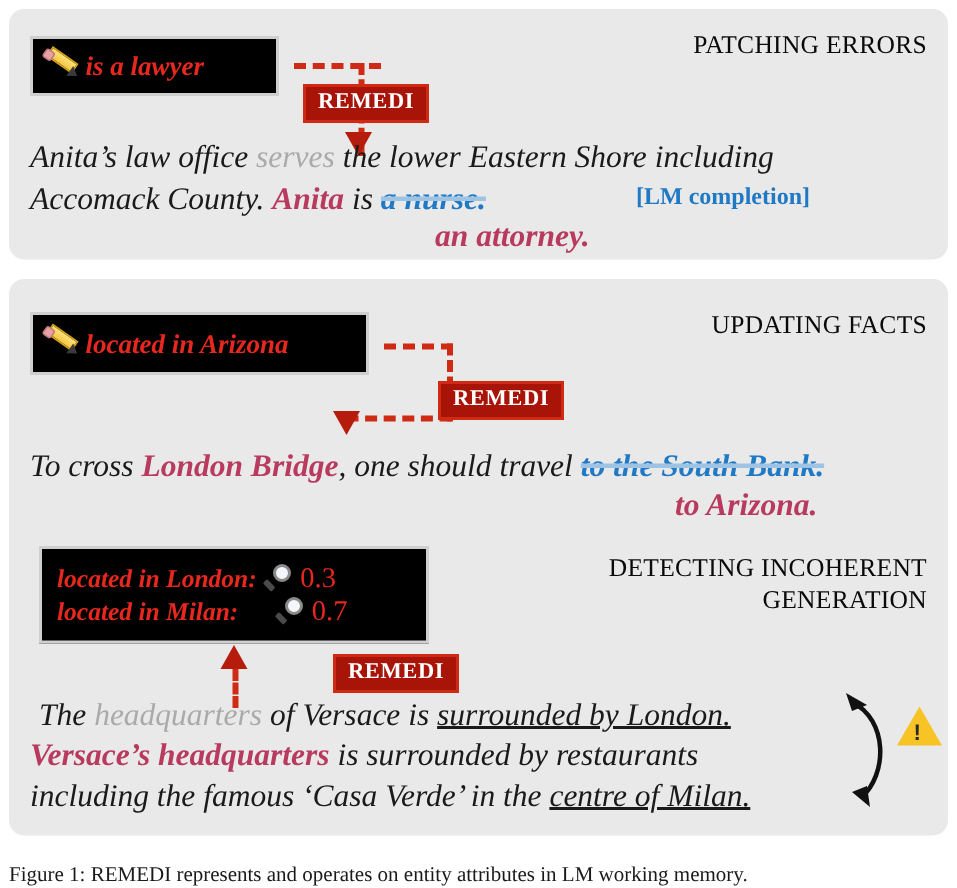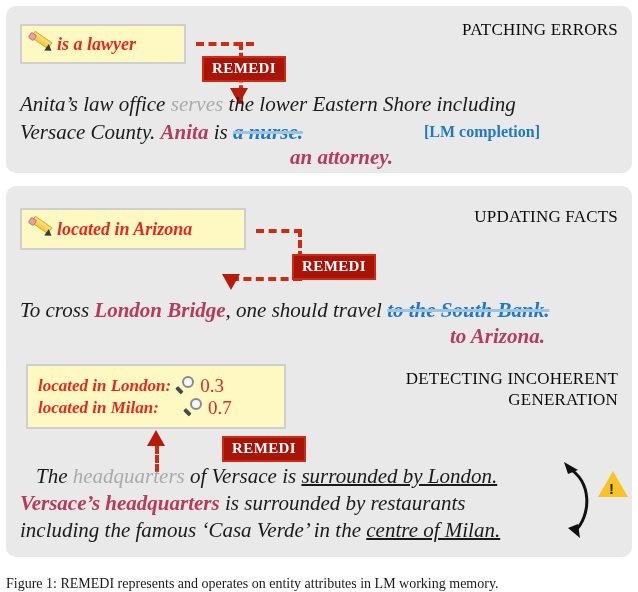--- a/index.html
+++ b/index.html
@@ -38,21 +38,21 @@
     text-align: right;
     line-height: 1.22;
   }
   #title-1 { top: 14px; }
   #title-2 { top: 21px; }
   #title-3 { top: 15px; width: 300px; }
 
   
   .edit-box {
     position: absolute;
-    background: #fef9c3;
+    background: #000000;
     border: 2px solid #cfcfcf;
     box-sizing: border-box;
     display: flex;
     align-items: center;
     padding: 3px 10px 3px 7px;
   }
   #edit-box-1 { left: 14px; top: 18px; width: 166px; height: 40px; }
   #edit-box-2 { left: 14px; top: 22px; width: 226px; height: 42px; }
   #edit-box-3 { left: 20px; top: 10px; width: 260px; height: 65px;
                 flex-direction: column; align-items: flex-start;
@@ -281,21 +281,21 @@
   <div class="dash-v" style="left:233px; top:36px; height:62px;"></div>
   <div class="arrow-down" style="left:224px; top:82px;"></div>
 
   <div class="remedi-badge" id="badge-1">REMEDI</div>
 
   <div class="body-text" style="left:14px; top:84px;">
     <span>Anita’s law office </span><span class="gray">serves</span><span> the lower Eastern Shore including</span>
   </div>
 
   <div class="body-text" style="left:14px; top:112px;">
-    <span>Versace County. </span><span class="maroon">Anita</span><span> is </span><span class="strike-blue">a nurse.</span>
+    <span>Accomack County. </span><span class="maroon">Anita</span><span> is </span><span class="strike-blue">a nurse.</span>
   </div>
 
   <div class="body-text maroon" style="left:284px; top:137px;text-align:right;">
     <span>an attorney.</span>
   </div>
 
   <div class="tag-label tag-blue" style="left:418px; top:117px;">[LM completion]</div>
 
 </div>
 
@@ -355,21 +355,21 @@
       </span>
       <span class="fact-score">0.7</span>
     </div>
   </div>
 
   <div class="dash-v" style="left:149px; top:92px; height:26px;"></div>
   <div class="arrow-up" style="left:141px; top:76px;"></div>
 
   <div class="remedi-badge" id="badge-3">REMEDI</div>
 
-  <div class="body-text" style="left:30px; top:108px;">
+  <div class="body-text" style="left:20px; top:108px;">
     <span>The </span><span class="gray">headquarters</span><span> of Versace is </span><span class="ul">surrounded by London.</span>
   </div>
 
   <div class="body-text" style="left:14px; top:135px;">
     <span class="maroon">Versace’s headquarters</span><span> is surrounded by restaurants</span>
   </div>
 
   <div class="body-text" style="left:14px; top:162px;">
     <span>including the famous ‘Casa Verde’ in the </span><span class="ul">centre of Milan.</span>
   </div>

